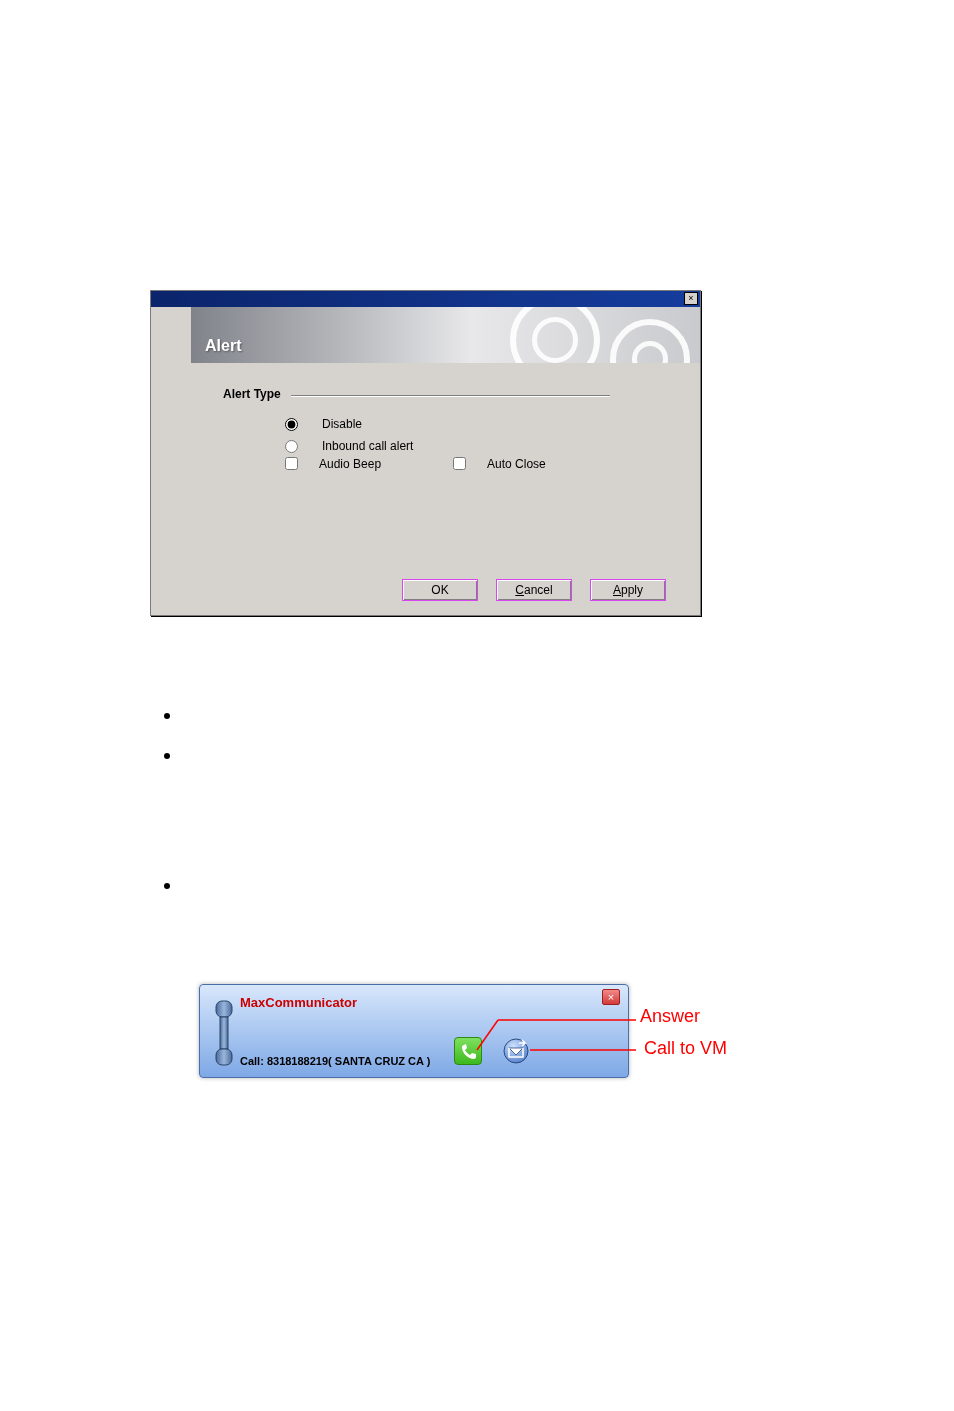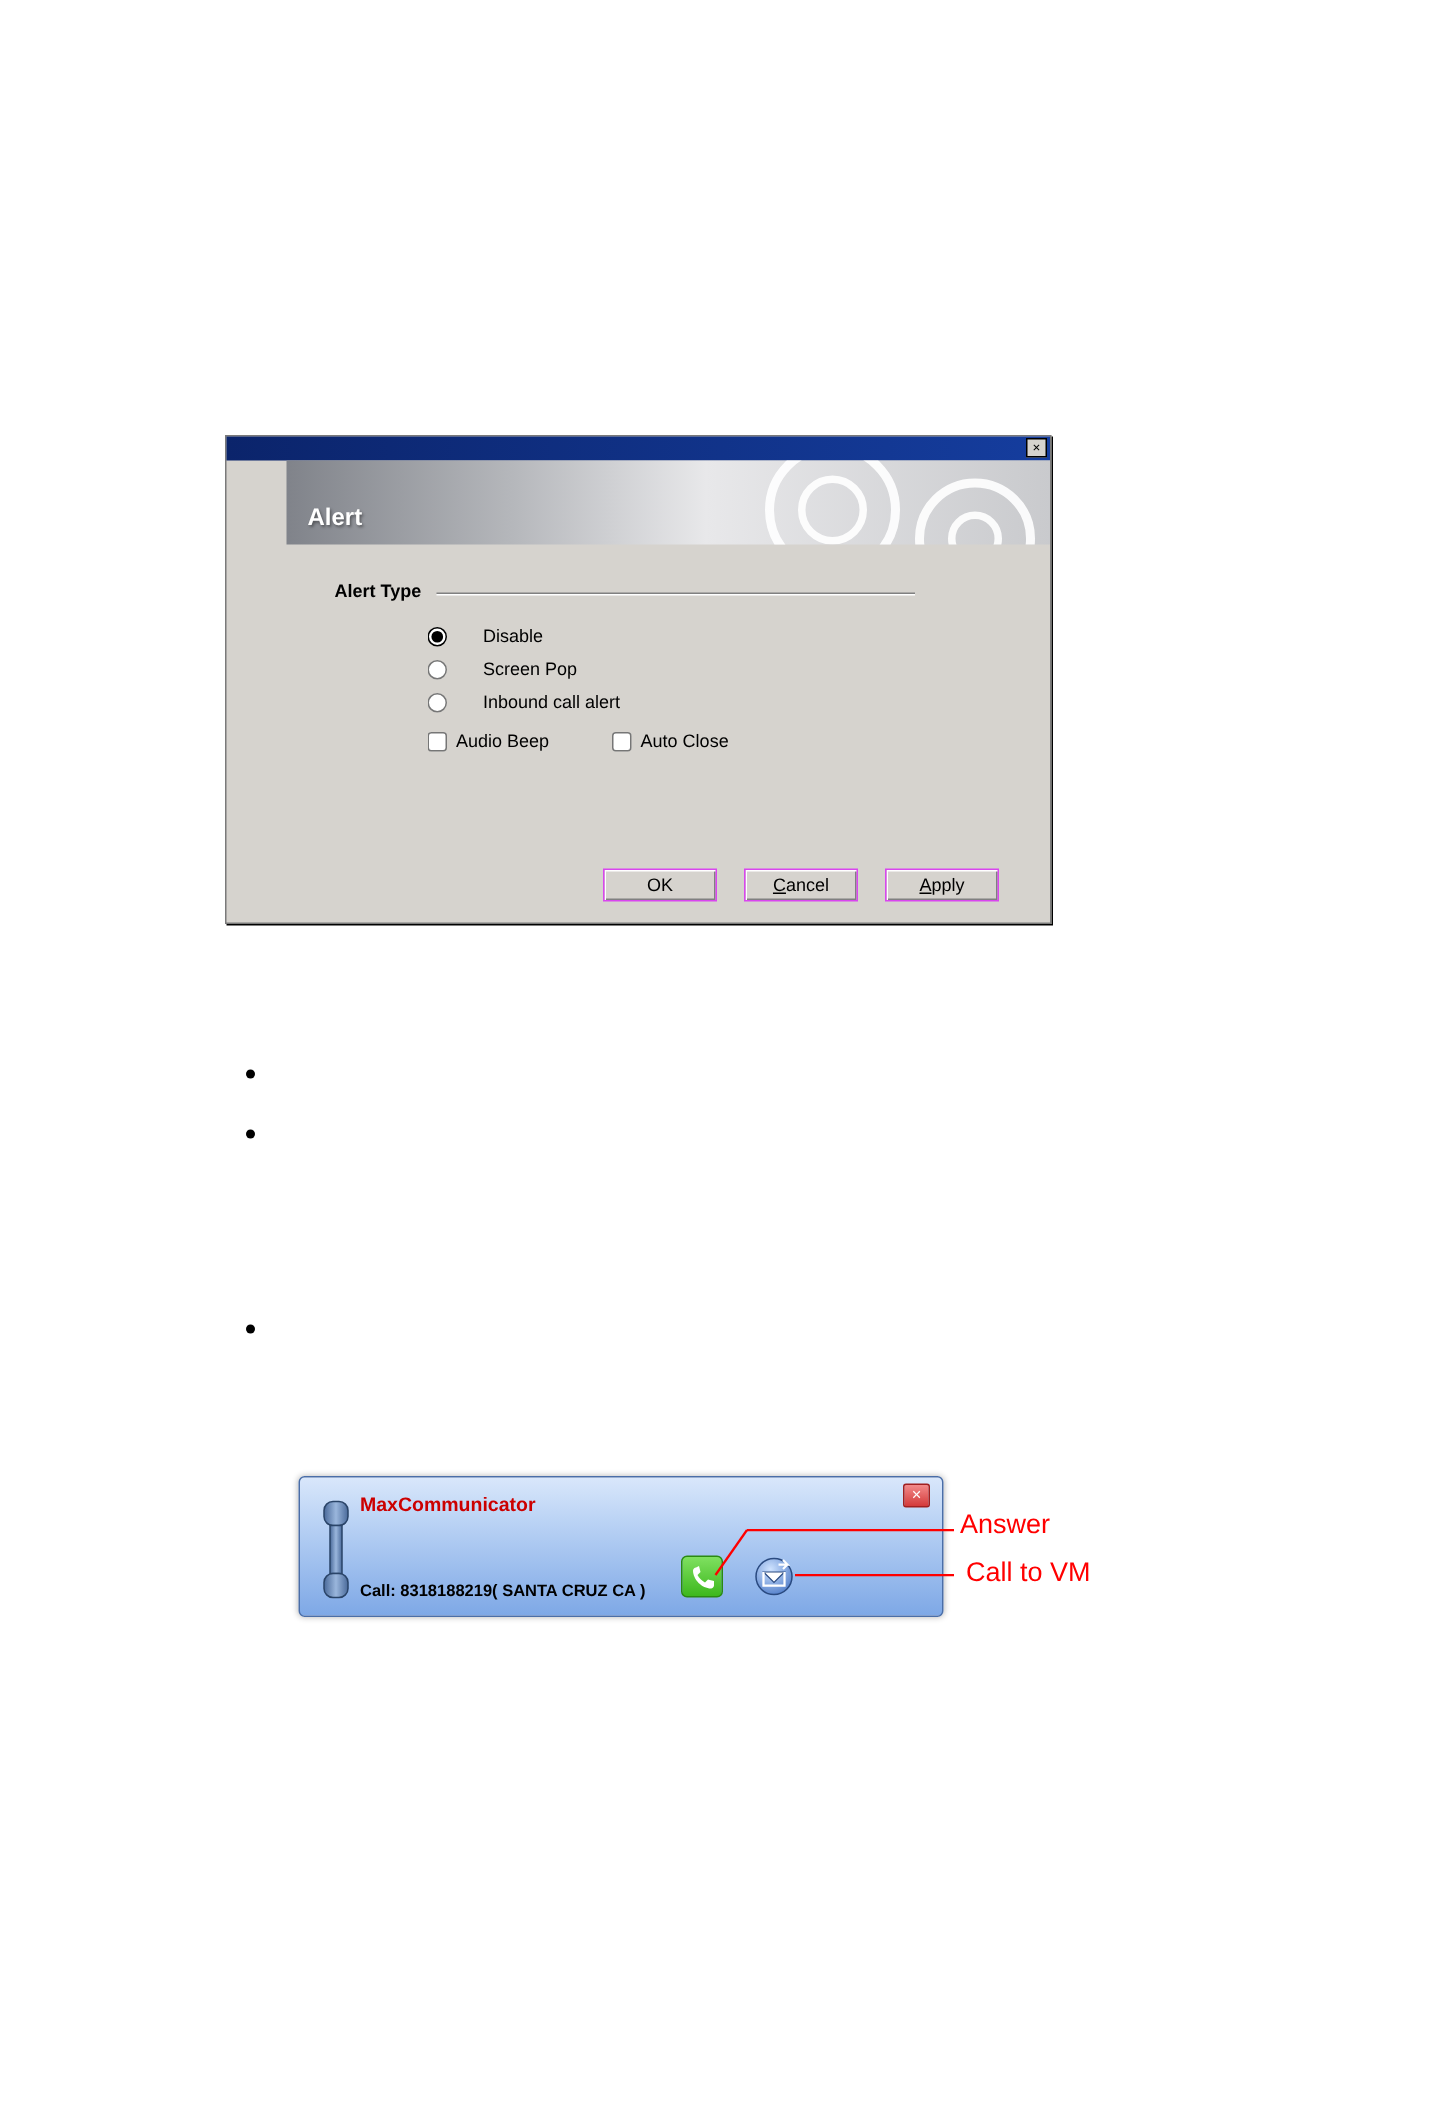--- a/index.html
+++ b/index.html
@@ -107,22 +107,22 @@
   .opt-row {
     display: flex;
     align-items: center;
     gap: 24px;
     height: 22px;
     font-size: 12px;
   }
   .opt-row label { cursor: pointer; }
   .chk-row {
     display: flex;
-    align-items: flex-end;
-    gap: 6px;
+    align-items: flex-start;
+    gap: 21px;
     height: 22px;
     font-size: 12px;
   }
   .chk-row .spacer { width: 30px; }
   input[type=radio], input[type=checkbox] {
     width: 13px; height: 13px;
     accent-color: #000;
   }
 
   .button-row {
@@ -248,24 +248,20 @@
     <div class="banner-title">Alert</div>
   </div>
   <div class="body-area">
     <div class="groupbox">
       <div class="group-label">Alert Type</div>
       <div class="group-line"></div>
       <div class="options">
         <div class="opt-row">
           <input type="radio" name="atype" checked="" style="">
           <label>Disable</label>
-        </div>
-        <div class="opt-row">
-          <input type="radio" name="atype" style="">
-          <label>Screen Pop</label>
         </div>
         <div class="opt-row">
           <input type="radio" name="atype" style="">
           <label>Inbound call alert</label>
         </div>
         <div class="chk-row">
           <input type="checkbox" style="">
           <label>Audio Beep</label>
           <span class="spacer"></span>
           <input type="checkbox" style="">

